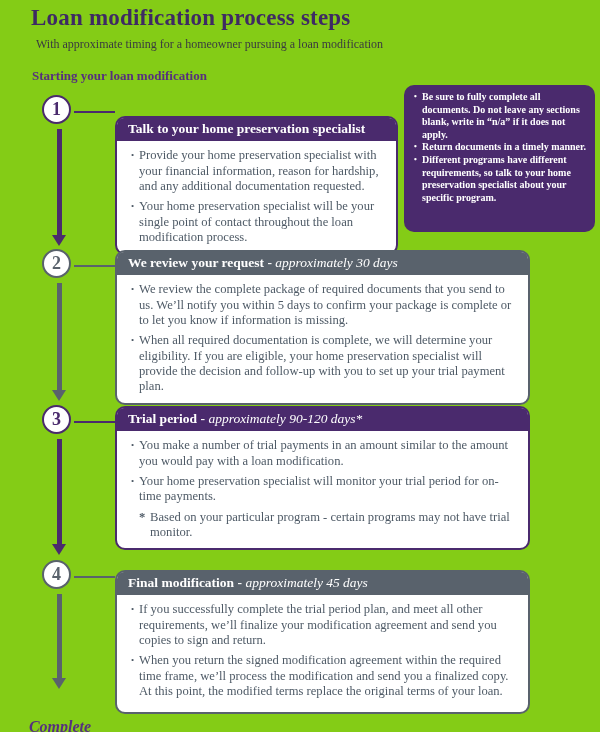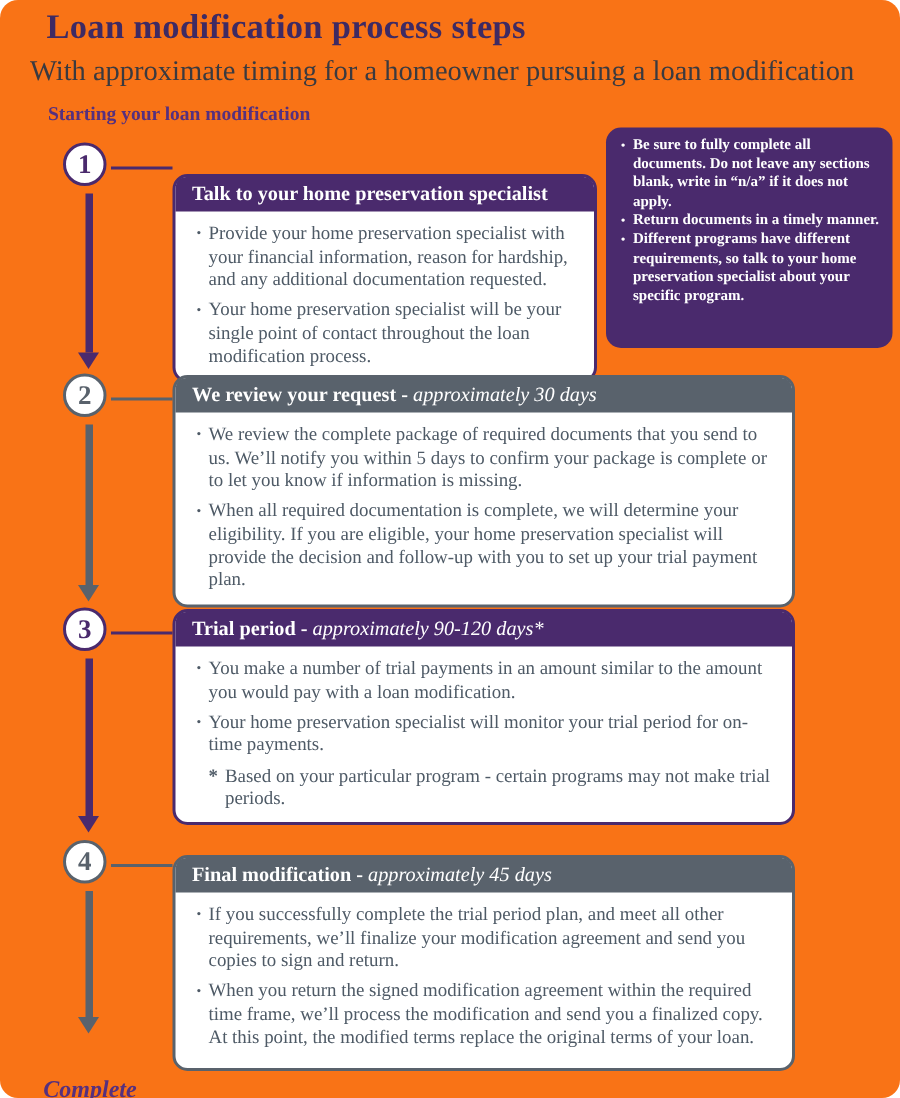--- a/index.html
+++ b/index.html
@@ -1,30 +1,29 @@
 <!DOCTYPE html>
 <html style="--purple: #4a2a6d; --slate: #59626c; --bodytext: #4e5a66; --titlecolor: #3e2a63; --accent: #56307e;"><head>
 <meta charset="utf-8">
 <style>
   * { margin:0; padding:0; box-sizing:border-box; }
   html,body { background:#fff; }
   .page {
-    position:relative; width:600px; height:732px; background:#f97316;
+    position:relative; width:600px; height:732px; background:#84cc16;
     font-family:"Liberation Serif", "DejaVu Serif", serif;
     overflow:hidden;
-    border-radius:12px;
   }
   .title {
     position:absolute; left:31px; top:5px;
     font-size:23px; font-weight:bold; color:var(--titlecolor,#3e2a63);
     letter-spacing:0.2px;
   }
   .subtitle {
-    position:absolute; left:20px; top:37px;
-    font-size:19px; color:#3a3a40;
+    position:absolute; left:36px; top:37px;
+    font-size:12px; color:#3a3a40;
   }
   .section-label {
     position:absolute; left:32px; top:68px;
     font-size:13px; font-weight:bold; color:var(--accent,#56307e);
   }
   .theme-purple { --c: var(--purple,#4a2a6d); }
   .theme-slate  { --c: var(--slate,#59626c); }
 
   .circle {
     position:absolute; left:42px; width:29px; height:29px;
@@ -167,21 +166,21 @@
       <div class="b-item">
           <span class="b-marker">•</span>
           <span class="b-text">You make a number of trial payments in an amount similar to the amount you would pay with a loan modification.</span>
         </div>
       <div class="b-item">
           <span class="b-marker">•</span>
           <span class="b-text">Your home preservation specialist will monitor your trial period for on-time payments.</span>
         </div>
       <div class="footnote">
           <span class="f-marker">*</span>
-          <span class="b-text">Based on your particular program - certain programs may not make trial periods.</span>
+          <span class="b-text">Based on your particular program - certain programs may not have trial monitor.</span>
         </div>
     </div>
   </div>
 
   <div class="stepbox theme-slate" style="top:570px; width:415px; min-height:144px;">
     <div class="sb-header">
       <span>Final modification</span><span> - </span><span class="timing">approximately 45 days</span>
     </div>
     <div class="sb-body">
       <div class="b-item">

